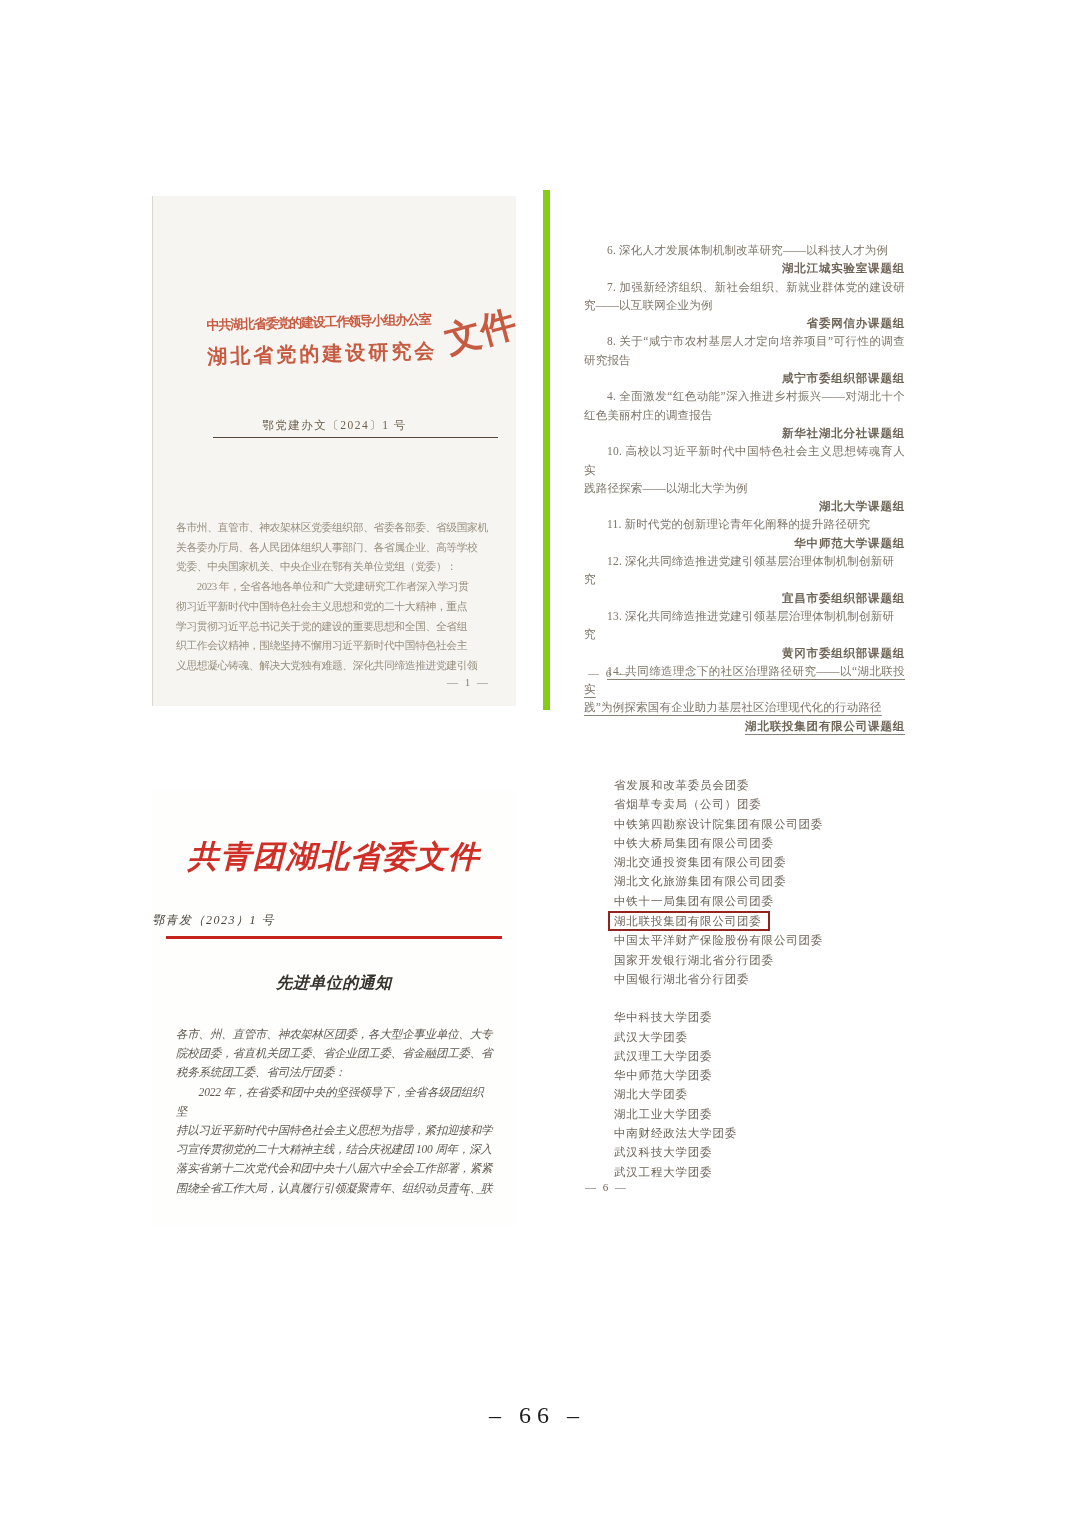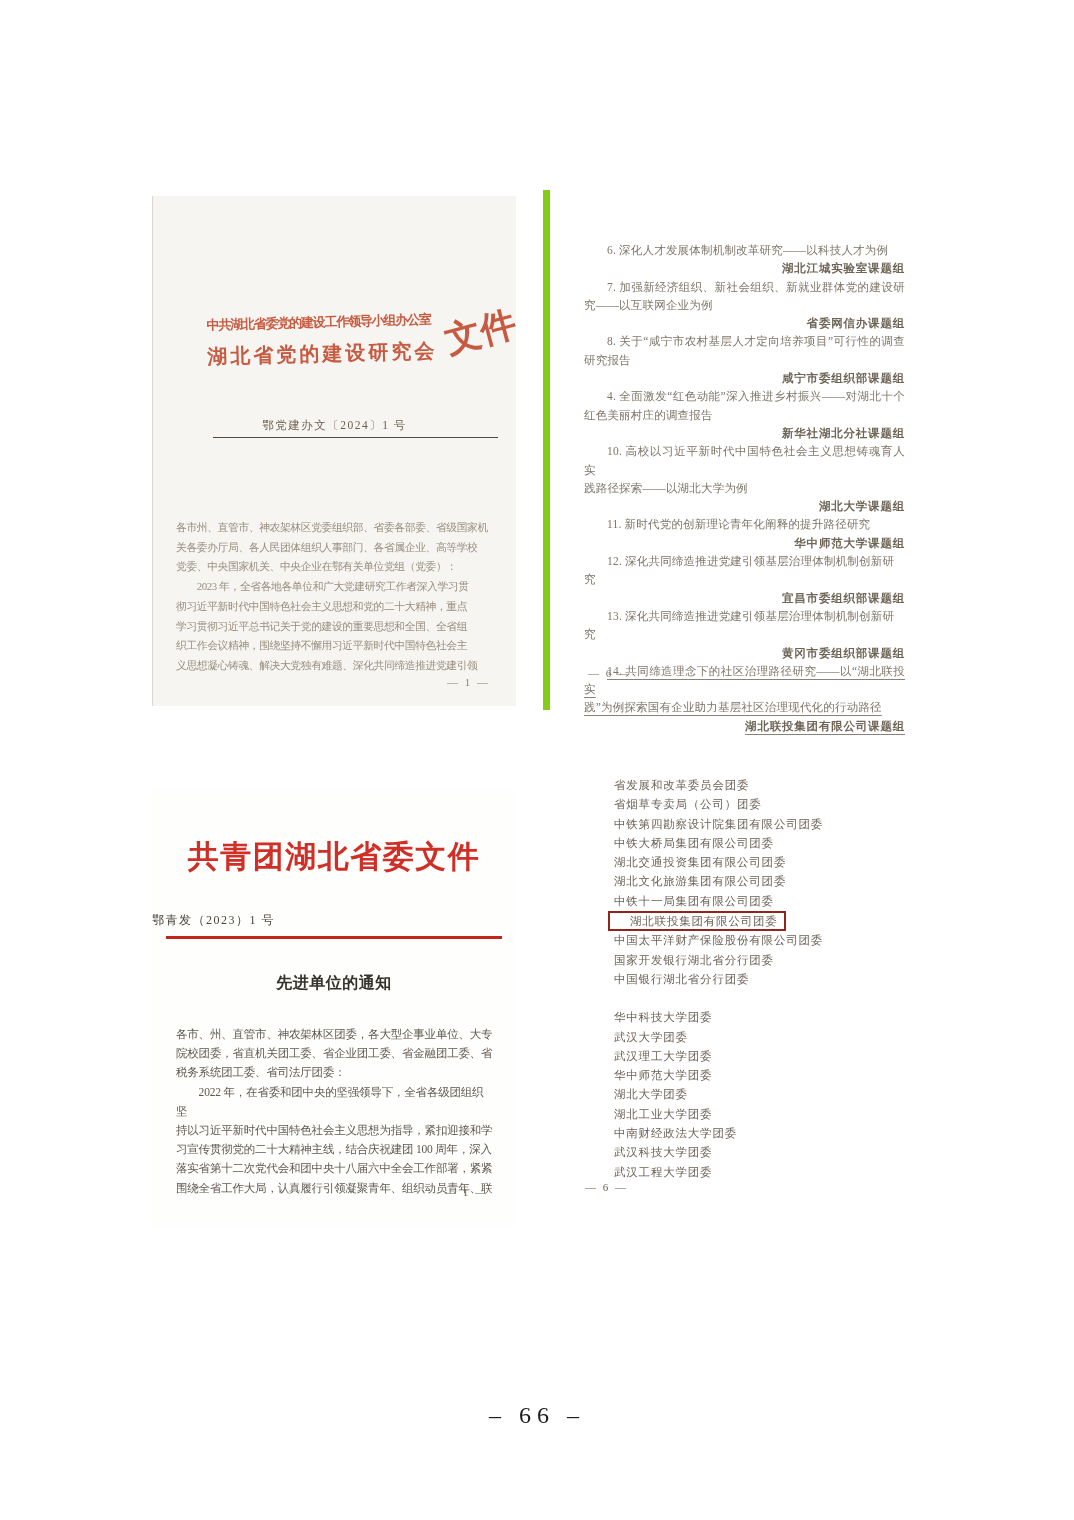--- a/index.html
+++ b/index.html
@@ -34,38 +34,38 @@
   .item-line.first { text-indent:2em; }
   .item-line.fill { text-align:justify; text-align-last:justify; }
   .item-group { font-size:11.5px; line-height:18.3px; text-align:right; font-weight:bold;
     color:#6e6557; letter-spacing:0.8px; }
   .underlined .item-line, .underlined .item-group {
     text-decoration:underline; text-decoration-color:#8a8276; text-underline-offset:4px;
     text-decoration-thickness:1px; }
   .b-pagenum { position:absolute; top:477px; left:38px; font-size:11px; color:#7d7568; letter-spacing:2px; }
 
   
-  #pageC { left:152px; top:790px; width:364px; height:436px; background:#fefefd; }
+  #pageC { left:152px; top:790px; width:364px; height:436px; background:#fefefd;font-style:italic; }
   .c-header { position:absolute; top:46px; left:0; width:100%; text-align:center;
     font-size:31px; font-weight:bold; color:var(--redC); letter-spacing:1.5px; }
   .c-docnum { position:absolute; top:122px; left:0; width:100%; text-align:left;
     font-size:12px; color:#4a443b; letter-spacing:1.5px; }
   .c-rule { position:absolute; top:146px; left:14px; width:336px; height:3px; background:var(--ruleRed); }
   .c-title { position:absolute; top:179px; left:0; width:100%; text-align:center;
     font-size:16px; font-weight:bold; color:#36322c; line-height:28px; letter-spacing:0.5px; }
   .c-body { position:absolute; top:235px; left:24px; width:318px; font-size:11.5px;
     letter-spacing:-0.2px; color:#5f584f; line-height:19.2px; white-space:pre-line; }
   .c-pagenum { position:absolute; top:396px; right:28px; font-size:11px; color:#6e675d; letter-spacing:2px; }
 
   
   #pageD { left:583px; top:752px; width:330px; height:462px; background:#ffffff; }
   .d-list { position:absolute; top:24px; left:15px; right:0;margin-left:16px; }
   .league-item { font-size:11.5px; line-height:19.3px; color:#6b6257; letter-spacing:0.8px; }
   .league-group + .league-group { margin-top:19px; }
-  .boxed { display:inline-block; border:2px solid var(--boxRed); padding:0 6px 0 20px;
+  .boxed { display:inline-block; border:2px solid var(--boxRed); padding:0 6px 0 4px;
     margin-left:-6px; line-height:16px; }
   .d-pagenum { position:absolute; top:429px; left:2px; font-size:11px; color:#6b6257; letter-spacing:2px; }
 
   
   .sheet-pagenum { position:absolute; top:1402px; left:0; width:1074px; text-align:center;
     font-size:24px; color:#1d1d1d; letter-spacing:6px; }
 </style>
 </head>
 <body>
 

